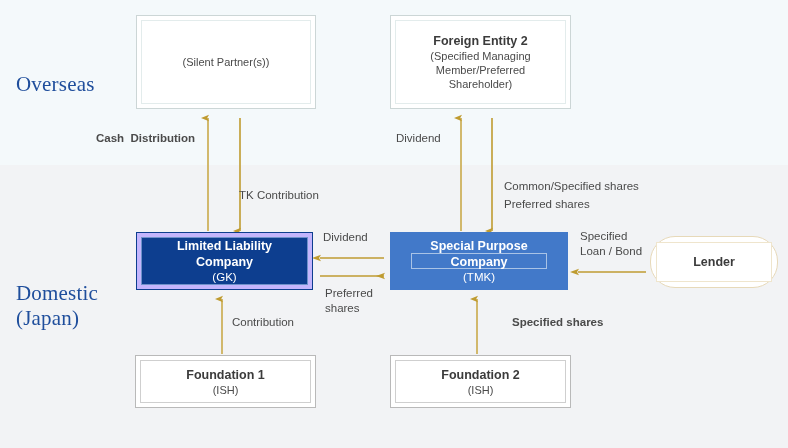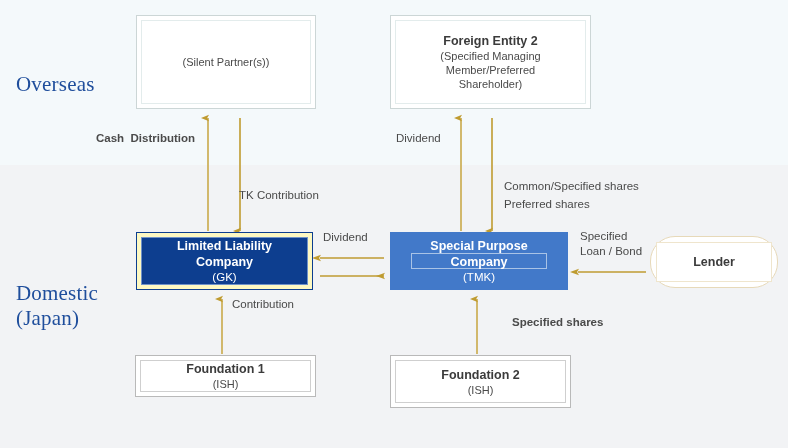--- a/index.html
+++ b/index.html
@@ -77,21 +77,21 @@
   .node-lender{
     background:#ffffff;
     border:1px solid #e7d9b9;
     padding:5px;
   }
   .node-lender .inner{border:1px solid #efe5cd;background:#fff;}
   .node-lender .title{font-size:12.5px;font-weight:bold;color:#3b3b3b;}
 
   
   .node-navy{
-    background:#fef9c3;
+    background:#c4b5fd;
     border:1px solid #0d3e8f;
     padding:4px;
   }
   .node-navy .inner{border:1px solid #6f92c9;background:#0d3e8f;}
   .node-navy .title,.node-navy .sub{color:#ffffff;}
   .node-navy .title{font-size:12.5px;font-weight:bold;}
   .node-navy .sub{font-size:11.5px;}
 
   
   .node-blue{
@@ -166,34 +166,36 @@
   </svg>
 
   <div class="flow-label" style="left:96px;top:131px;font-weight:bold;">Cash  Distribution</div>
   <div class="flow-label" style="left:239px;top:188px;">TK Contribution</div>
 
   <div class="flow-label" style="left:396px;top:131px;">Dividend</div>
   <div class="flow-label" style="left:504px;top:179px;">Common/Specified shares</div>
   <div class="flow-label" style="left:504px;top:197px;">Preferred shares</div>
 
   <div class="flow-label" style="left:323px;top:230px;">Dividend</div>
+  <div class="flow-label" style="left: 325px; top: 286px; white-space: pre-line;">Preferred
+shares</div>
 
   <div class="flow-label" style="left: 580px; top: 229px; white-space: pre-line;">Specified
 Loan / Bond</div>
 
-  <div class="flow-label" style="left:232px;top:297px;">Contribution</div>
+  <div class="flow-label" style="left:232px;top:315px;">Contribution</div>
   <div class="flow-label" style="left:512px;top:315px;font-weight:bold;">Specified shares</div>
 
   <div class="node node-white" style="left:136px;top:15px;width:180px;height:94px;">
     <div class="inner">
       <div class="sub">(Silent Partner(s))</div>
     </div>
   </div>
 
-  <div class="node node-white" style="left:390px;top:15px;width:201px;height:94px;">
+  <div class="node node-white" style="left:390px;top:15px;width:181px;height:94px;">
     <div class="inner">
       <div class="title">Foreign Entity 2</div>
       <div class="sub" style="white-space: pre-line;">(Specified Managing
 Member/Preferred
 Shareholder)</div>
     </div>
   </div>
 
   <div class="node node-navy" style="left:136px;top:232px;width:177px;height:58px;">
     <div class="inner">
@@ -208,21 +210,21 @@
       <div class="sub">(TMK)</div>
     </div>
   </div>
 
   <div class="node node-lender" style="left:650px;top:236px;width:128px;height:52px;border-radius:25px;">
     <div class="inner">
       <div class="title">Lender</div>
     </div>
   </div>
 
-  <div class="node node-foundation" style="left:135px;top:355px;width:181px;height:42px;">
+  <div class="node node-foundation" style="left:135px;top:355px;width:181px;height:53px;">
     <div class="inner">
       <div class="title">Foundation 1</div>
       <div class="sub">(ISH)</div>
     </div>
   </div>
 
   <div class="node node-foundation" style="left:390px;top:355px;width:181px;height:53px;">
     <div class="inner">
       <div class="title">Foundation 2</div>
       <div class="sub">(ISH)</div>

